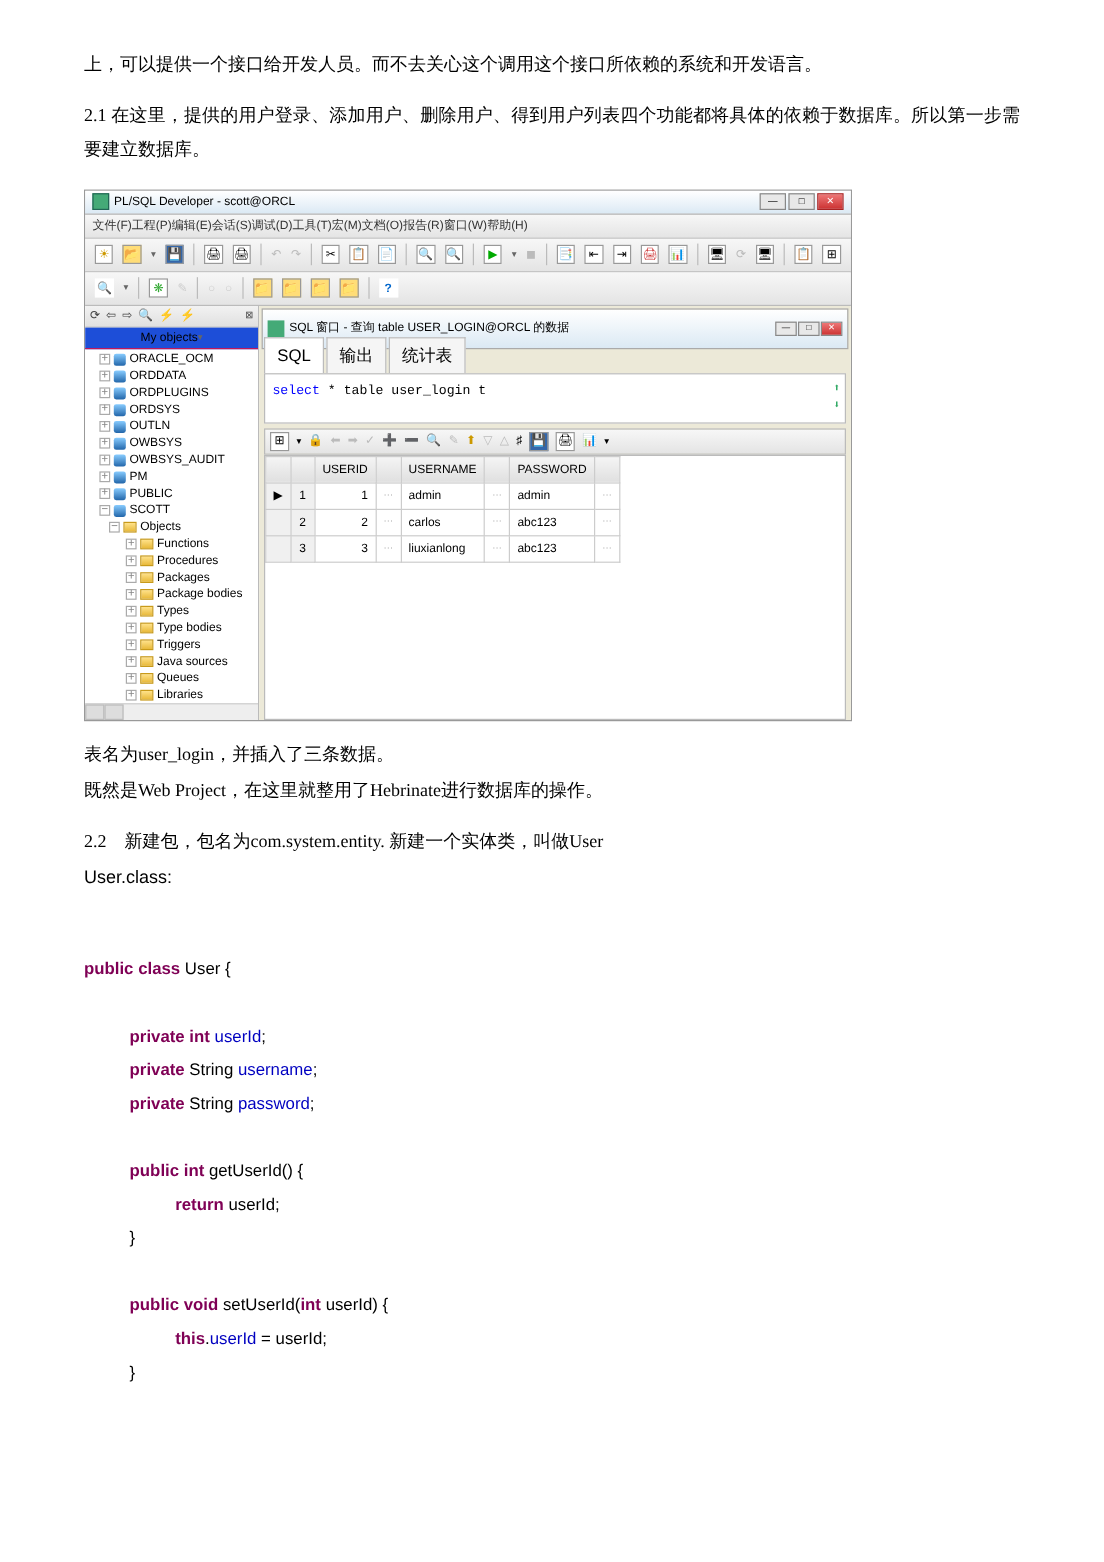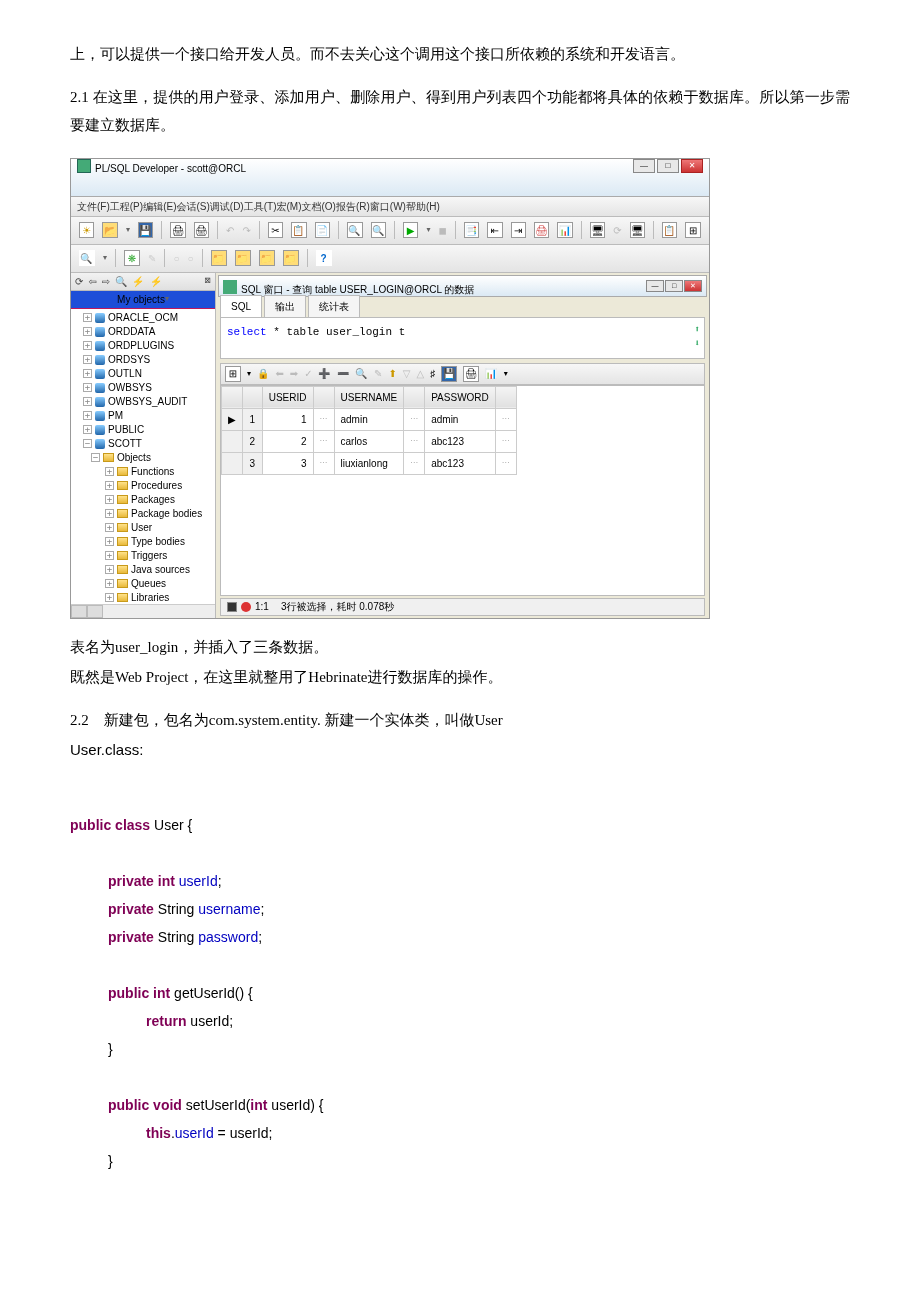--- a/index.html
+++ b/index.html
@@ -1,19 +1,19 @@
 <!DOCTYPE html>
 <html><head>
 <meta charset="utf-8">
 <style>
 *{box-sizing:border-box;margin:0;padding:0}
 body{font-family:"SimSun","宋体",serif;background:#fff;width:920px;margin:0 auto;padding:40px 70px;font-size:15px;line-height:1.9;color:#000}
 .para{margin-bottom:14px;text-align:justify}
 .screenshot{width:640px;border:1px solid #999;background:#f0f0f0;font-family:Tahoma,Arial,sans-serif;font-size:10px;color:#000;margin:18px 0 14px 0}
-.titlebar{background:linear-gradient(#fff,#dbe9f4);border-bottom:1px solid #aaa;height:38px;display:flex;align-items:flex-start;padding:0 6px}
+.titlebar{background:linear-gradient(#fff,#dbe9f4);border-bottom:1px solid #aaa;height:20px;display:flex;align-items:center;padding:0 6px}
 .title-icon{width:14px;height:14px;background:#4a7;border:1px solid #265;margin-right:4px}
 .titlebar-text{flex:1}
 .winbtns{display:flex;gap:2px}
 .winbtn{width:22px;height:14px;border:1px solid #888;background:#e8e8e8;display:flex;align-items:center;justify-content:center;font-size:8px}
 .winbtn.close{background:linear-gradient(#e77,#c33);color:#fff;border-color:#a22}
 .menubar{background:linear-gradient(#f7f7f7,#e4e4e4);border-bottom:1px solid #bbb;height:20px;display:flex;align-items:center;padding:0 6px;color:#333}
 .menubar span{cursor:default}
 .toolbar{background:linear-gradient(#f7f7f7,#e4e4e4);border-bottom:1px solid #bbb;height:28px;display:flex;align-items:center;padding:0 8px;gap:8px}
 .tb-ico{width:16px;height:16px;border:1px solid #999;background:#fff;display:inline-flex;align-items:center;justify-content:center;font-size:10px}
 .tb-sep{width:1px;height:18px;background:#bbb}
@@ -25,28 +25,28 @@
 .tree{flex:1;overflow:auto;padding:2px 0;font-size:10px;line-height:14px}
 .tree-item{white-space:nowrap;padding-left:12px;display:flex;align-items:center;gap:3px}
 .tree-item.l1{padding-left:20px}
 .tree-item.l2{padding-left:34px}
 .exp{color:#888;font-family:monospace;font-size:9px;width:9px;text-align:center;border:1px solid #aaa;height:9px;line-height:7px}
 .ico-user{width:10px;height:10px;background:linear-gradient(#8cf,#26a);border-radius:2px}
 .ico-folder{width:11px;height:9px;background:linear-gradient(#ffe28a,#e8b93a);border:1px solid #c89a1a}
 .scroll-h{height:14px;background:#eee;border-top:1px solid #ccc;display:flex}
 .scroll-h::before,.scroll-h::after{content:"";width:14px;background:#ddd;border:1px solid #bbb}
 .content{flex:1;display:flex;flex-direction:column;background:#ece9d8}
-.child-title{height:22px;background:linear-gradient(#fff,#dbe9f4);border:1px solid #aaa;margin:2px;display:flex;align-items:flex-start;padding:4px 4px}
+.child-title{height:22px;background:linear-gradient(#fff,#dbe9f4);border:1px solid #aaa;margin:2px;display:flex;align-items:center;padding:16px 4px}
 .child-title .t-ico{width:14px;height:14px;background:#4a7;margin-right:4px}
 .child-title .txt{flex:1}
 .child-title .wb{display:flex;gap:1px}
 .child-title .wb div{width:18px;height:12px;border:1px solid #888;background:#e8e8e8;font-size:7px;display:flex;align-items:center;justify-content:center}
 .child-title .wb div.cl{background:linear-gradient(#e77,#c33);color:#fff}
 .tabs{display:flex;margin:0 4px;height:18px;align-items:flex-end;gap:2px}
-.tab{background:#f5f5f5;border:1px solid #bbb;border-bottom:none;padding:1px 10px;font-size:10px}
+.tab{background:#f5f5f5;border:1px solid #bbb;border-bottom:none;padding:1px 10px;font-size:14px}
 .tab.active{background:#fff}
 .sql-area{margin:0 4px;background:#fff;border:1px solid #bbb;padding:4px 6px;height:42px;position:relative;font-family:"Courier New",monospace;font-size:11px}
 .sql-area .kw{color:#00f}
 .arrow-up,.arrow-dn{position:absolute;right:4px;font-size:9px}
 .arrow-up{top:4px;color:#3a6}
 .arrow-dn{top:18px;color:#3a6}
 .result-tb{margin:4px 4px 0 4px;height:22px;background:linear-gradient(#f7f7f7,#e4e4e4);border:1px solid #bbb;display:flex;align-items:center;padding:0 4px;gap:6px}
 .result-tb span{font-size:10px}
 .grid{margin:0 4px;background:#fff;border:1px solid #bbb;flex:1}
 .grid table{border-collapse:collapse;font-size:10px}
@@ -234,21 +234,21 @@
             <span>Packages</span>
           </div>
         <div class="tree-item l2">
             <span class="exp">+</span>
             <span class="ico-folder"></span>
             <span>Package bodies</span>
           </div>
         <div class="tree-item l2">
             <span class="exp">+</span>
             <span class="ico-folder"></span>
-            <span>User</span>
+            <span>Types</span>
           </div>
         <div class="tree-item l2">
             <span class="exp">+</span>
             <span class="ico-folder"></span>
             <span>Type bodies</span>
           </div>
         <div class="tree-item l2">
             <span class="exp">+</span>
             <span class="ico-folder"></span>
             <span>Triggers</span>
@@ -351,28 +351,20 @@
             <td style="text-align:right">3</td>
                 <td class="dots">⋯</td>
             <td>liuxianlong</td>
                 <td class="dots">⋯</td>
             <td>abc123</td>
                 <td class="dots">⋯</td>
           </tr>
         </tbody>
           </table>
       </div>
-      <div class="status">
-        <div class="seg">
-            <div class="blk"></div>
-            <div class="red"></div>
-            <span>1:1</span>
-          </div>
-        <span>3行被选择，耗时 0.078秒</span>
-      </div>
     </div>
   </div>
 </div>
 
 <p class="para" style="margin-bottom:2px">表名为user_login，并插入了三条数据。</p>
 <p class="para">既然是Web Project，在这里就整用了Hebrinate进行数据库的操作。</p>
 
 <p class="para" style="margin-bottom:2px">2.2 新建包，包名为com.system.entity. 新建一个实体类，叫做User</p>
 <p class="bold" style="margin-bottom:18px">User.class:</p>
 

